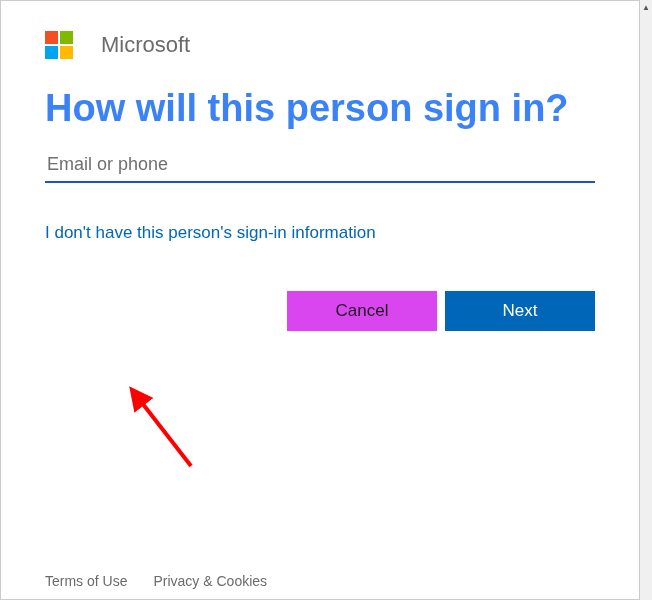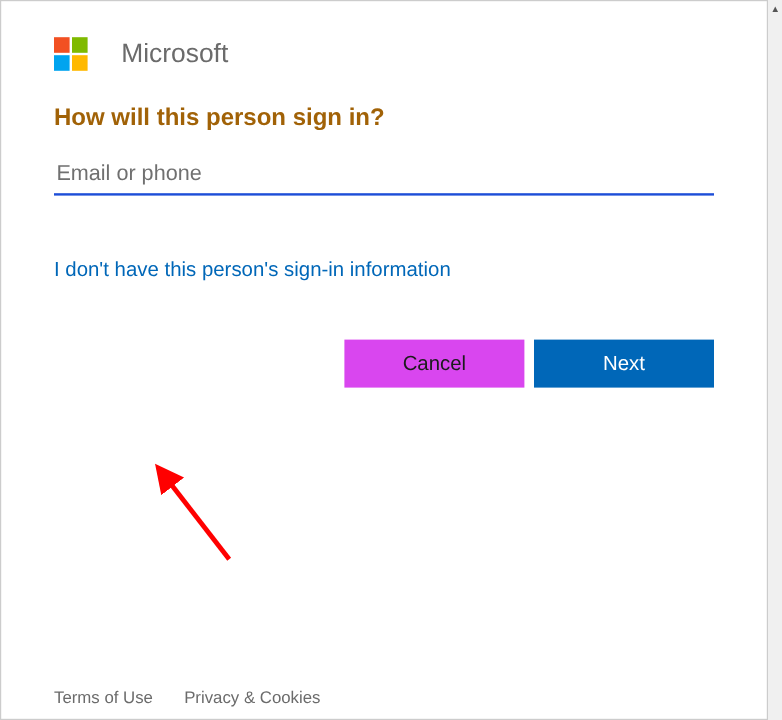--- a/index.html
+++ b/index.html
@@ -59,23 +59,23 @@
     .ms-logo .q1 { background: #f25022; }
     .ms-logo .q2 { background: #7fba00; }
     .ms-logo .q3 { background: #00a4ef; }
     .ms-logo .q4 { background: #ffb900; }
     .ms-text {
       font-size: 22px;
       color: #6b6b6b;
       font-weight: 400;
     }
     .title {
-      font-size: 20px;
+      font-size: 38px;
       font-weight: 600;
-      color: #a16207;
+      color: #3b82f6;
       margin-bottom: 18px;
     }
     .description {
       font-size: 17px;
       color: #1b1b1b;
       line-height: 1.45;
       margin-bottom: 48px;
     }
     .input-field {
       width: 100%;
@@ -91,21 +91,20 @@
     }
     .input-field::placeholder {
       color: #707070;
     }
     .link {
       color: #0067b8;
       font-size: 17px;
       cursor: pointer;
       display: inline-block;
       margin-bottom: 48px;
-      margin-top: 12px;
     }
     .button-row {
       display: flex;
       justify-content: flex-end;
       gap: 8px;
       margin-bottom: 60px;
     }
     .btn {
       min-width: 150px;
       height: 40px;

